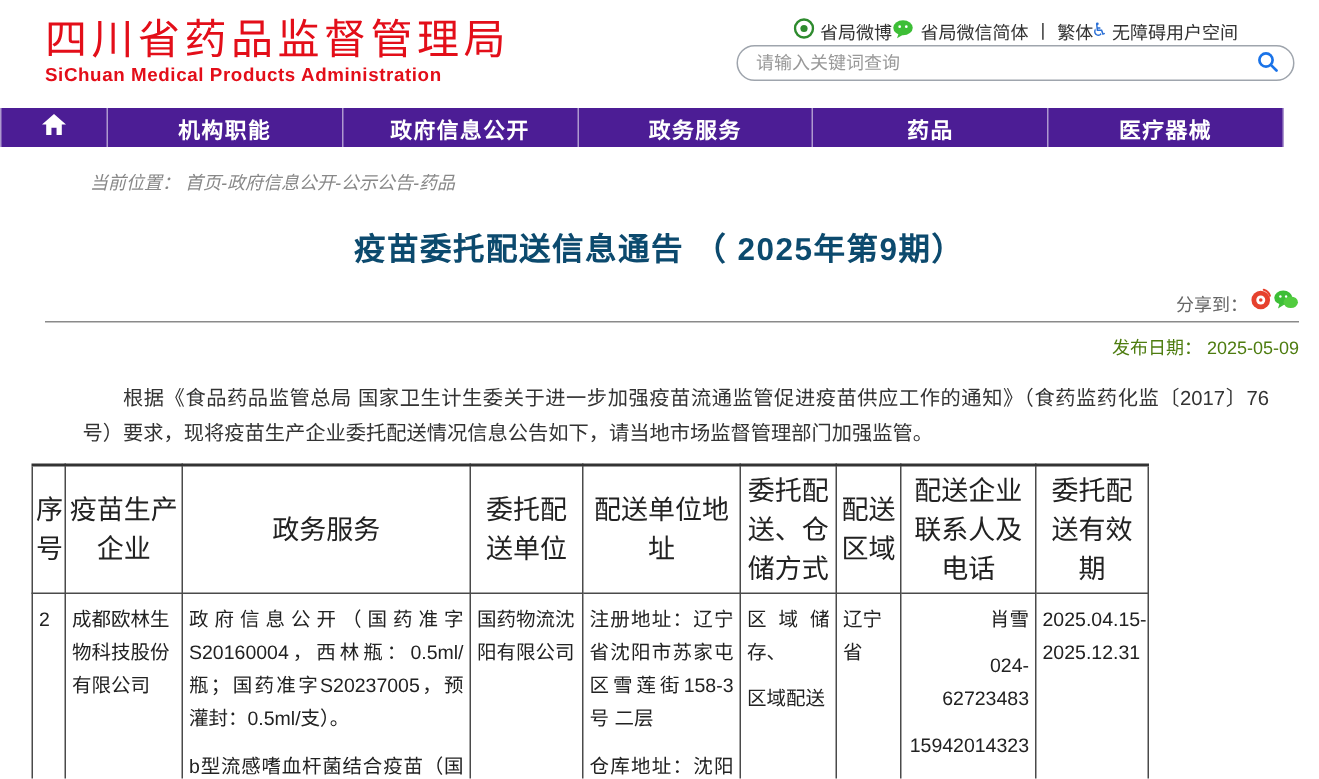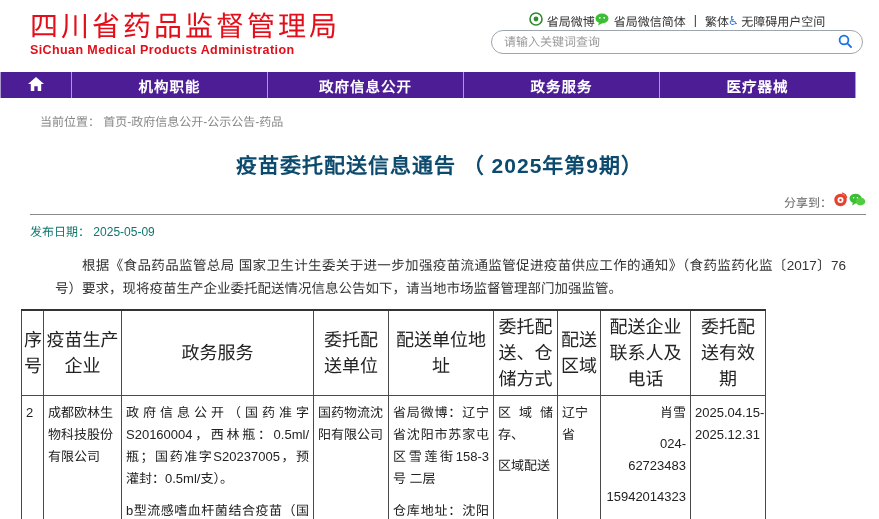--- a/index.html
+++ b/index.html
@@ -25,30 +25,30 @@
   .search-bar input::placeholder{color:#999;}
   .search-btn{background:none;border:none;padding:0;cursor:pointer;display:flex;align-items:center;}
   
   .nav{width:856px;height:26px;background:#4c1d95;display:flex;align-items:stretch;}
   .nav-item{flex:1;display:flex;align-items:center;justify-content:center;
     color:#fff;font-size:14.5px;font-weight:bold;letter-spacing:1px;cursor:pointer;
     border-left:1px solid rgba(255,255,255,.55);}
   .nav-home{flex:0 0 70px;}
   .nav-item:last-child{border-right:1px solid rgba(255,255,255,.55);}
   
-  .breadcrumb{margin:14px 0 0 40px;font-size:12px;color:#888;}
+  .breadcrumb{margin:14px 0 0 60px;font-size:12px;color:#888;font-style:italic;}
   .breadcrumb .crumb-path{cursor:pointer;}
   
   .content{margin-left:30px;width:836px;}
   .article-title{text-align:center;font-size:21px;font-weight:bold;color:#0c4a6e;margin-top:20px;letter-spacing:1px;}
   .share-row{display:flex;justify-content:flex-end;align-items:center;gap:1px;
     font-size:12px;color:#666;margin-top:13px;}
   .share-row .sicon{cursor:pointer;display:flex;align-items:center;}
   .meta-divider{border-bottom:1px solid #8a8a8a;margin-top:4px;}
-  .publish-row{font-size:12px;color:#0f766e;margin-top:7px;}
+  .publish-row{text-align:right;font-size:12px;color:#4d7c0f;margin-top:7px;}
   .body-paragraph{margin:15px 20px 4px 25px;font-size:13.5px;color:#333;line-height:23px;
     text-indent:2em;text-align:justify;}
   
   table.vac{border-collapse:collapse;table-layout:fixed;margin:9px 0 0 21px;width:744px;}
   table.vac th,table.vac td{border:1px solid #4a4a4a;}
   table.vac{border-top:2px solid #333;}
   table.vac th{font-size:18px;font-weight:normal;color:#222;text-align:center;
     vertical-align:middle;padding:3px 2px;line-height:26px;height:56px;}
   table.vac td{font-size:13px;color:#222;vertical-align:top;padding:6px 4px;line-height:22px;}
   td.c-products p,td.c-address p{margin:0 0 10px;text-align:justify;}
@@ -120,20 +120,21 @@
   <div class="nav-item nav-home">
     <span>
       <svg width="16" height="14" viewBox="0 0 16 14">
           <path d="M8 0 L16 7 H13.2 V14 H9.7 V9.2 H6.3 V14 H2.8 V7 H0 Z" fill="#fff"></path>
         </svg>
     </span>
   </div>
   <div class="nav-item">机构职能</div>
   <div class="nav-item">政府信息公开</div>
   <div class="nav-item">政务服务</div>
+  <div class="nav-item">药品</div>
   <div class="nav-item">医疗器械</div>
 </div>
 
 <div class="breadcrumb">
   <span>当前位置：</span>
   <span class="crumb-path">首页-政府信息公开-公示公告-药品</span>
 </div>
 
 <div class="article-title">疫苗委托配送信息通告 （ 2025年第9期）</div>
 
@@ -200,21 +201,21 @@
     <tr>
       <td class="c-index">2</td>
       <td>成都欧林生物科技股份有限公司</td>
       <td class="c-products">
         <p>政府信息公开（国药准字S20160004，西林瓶：0.5ml/瓶；国药准字S20237005，预灌封：0.5ml/支）。</p>
         <p>b型流感嗜血杆菌结合疫苗（国药准字S20170005，西林瓶：0.5ml/瓶；国药准字S20170005，预灌封：0.5ml/支）。</p>
 
       </td>
       <td>国药物流沈阳有限公司</td>
       <td class="c-address">
-        <p>省局微博：辽宁省沈阳市苏家屯区雪莲街158-3号  二层</p>
+        <p>注册地址：辽宁省沈阳市苏家屯区雪莲街158-3号  二层</p>
         <p>仓库地址：沈阳市苏家屯区雪莲街158-2号</p>
       </td>
       <td class="c-storage">
         <div>区域储存、</div>
         <div>区域配送</div>
       </td>
       <td>辽宁省</td>
       <td class="c-contact">
         <div>肖雪</div>
         <div>024-62723483</div>

